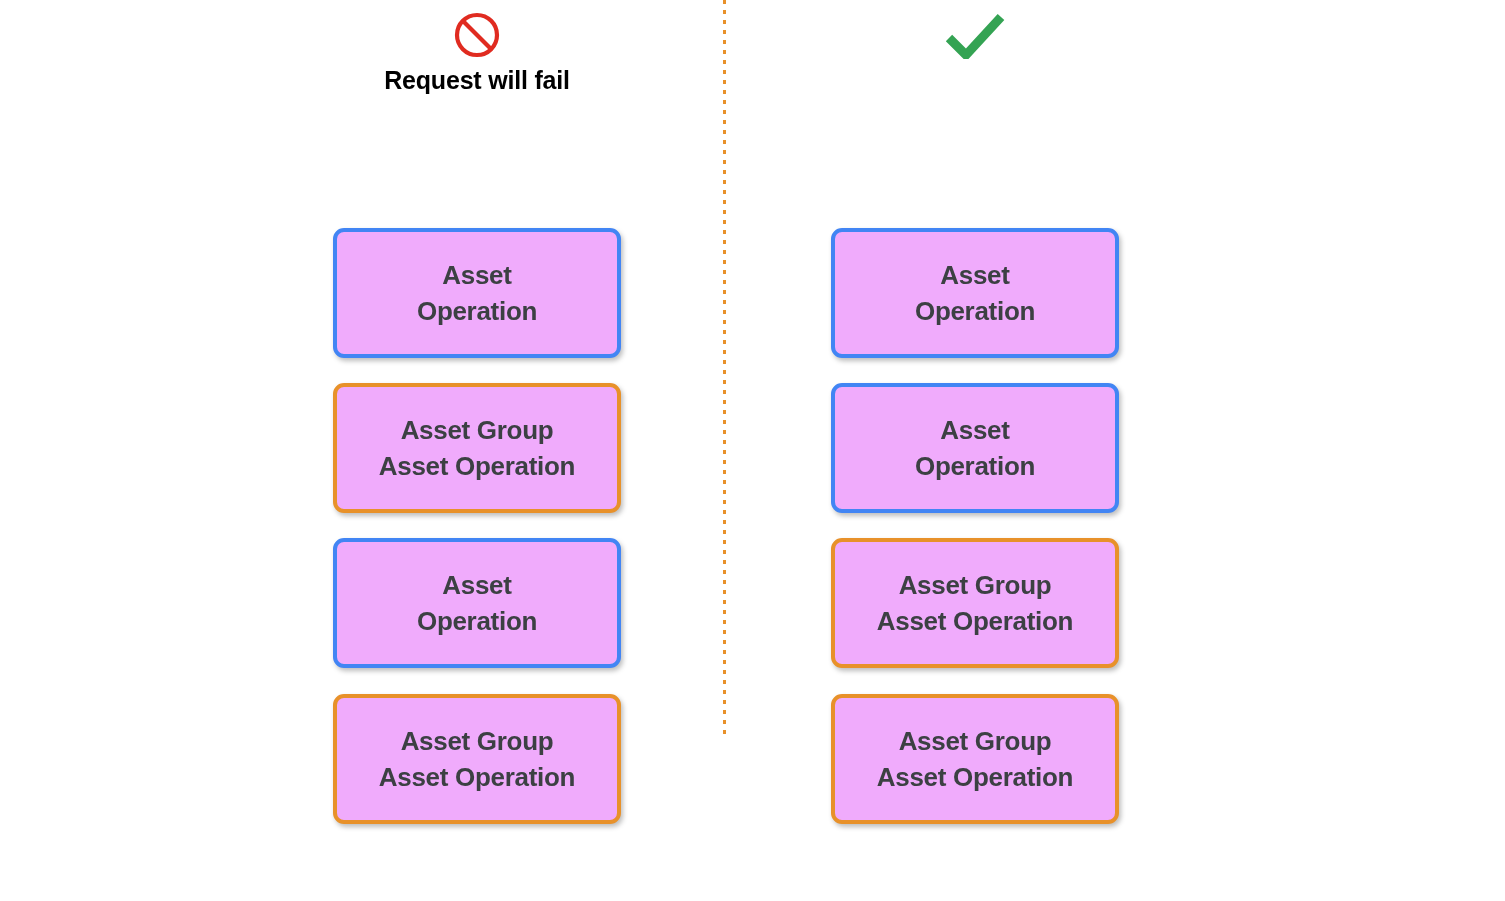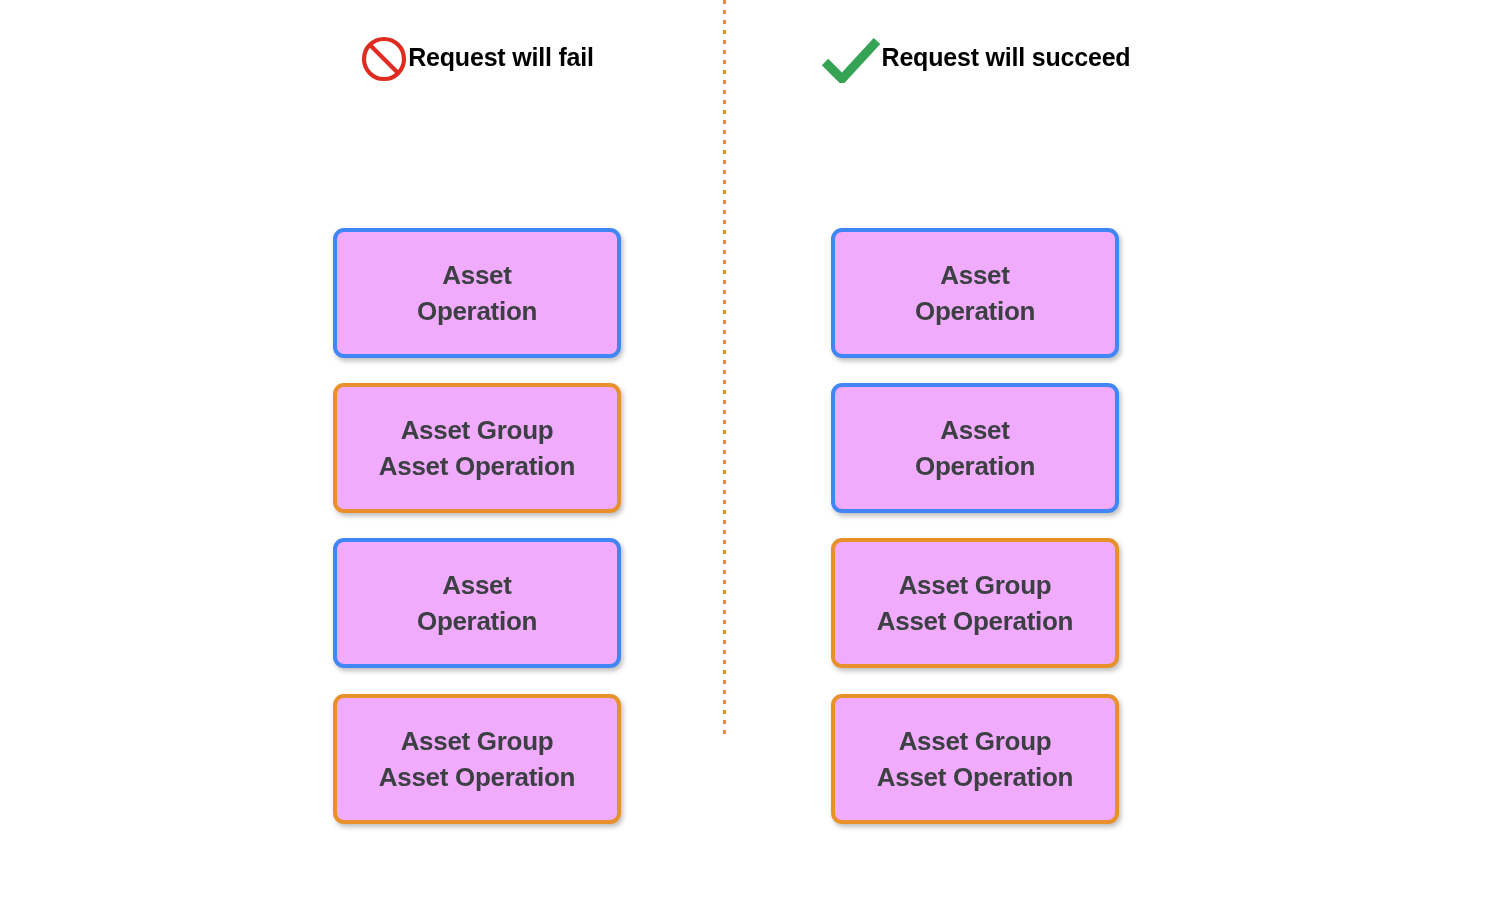--- a/index.html
+++ b/index.html
@@ -37,22 +37,23 @@
     top: 0px;
     width: 360px;
   }
   .column.left  { left: 297px; }
   .column.right { left: 795px; }
 
   .col-head {
     position: relative;
     height: 114px;
     display: flex;
+    flex-direction: column;
     align-items: center;
-    justify-content: center;
+    justify-content: flex-start;
   }
 
   .status-icon {
     height: 62px;
     display: flex;
     align-items: center;
     justify-content: center;
     margin-top: 4px;
   }
 
@@ -151,21 +152,20 @@
     </div>
   </div>
 
   <div class="column right">
     <div class="col-head">
       <div class="status-icon">
         <svg width="62" height="48" viewBox="0 0 62 48" aria-hidden="true">
           <polyline points="5,27 22,44 57,6" fill="none" stroke="#34A353" stroke-width="9" stroke-linecap="butt" stroke-linejoin="miter"></polyline>
         </svg>
       </div>
-      <div class="col-title">Request will succeed</div>
     </div>
     <div class="card-stack">
       <div class="card blue" style="top:114px">
         <span class="card-label">Asset
 Operation</span>
       </div>
       <div class="card blue" style="top:269px">
         <span class="card-label">Asset
 Operation</span>
       </div>

